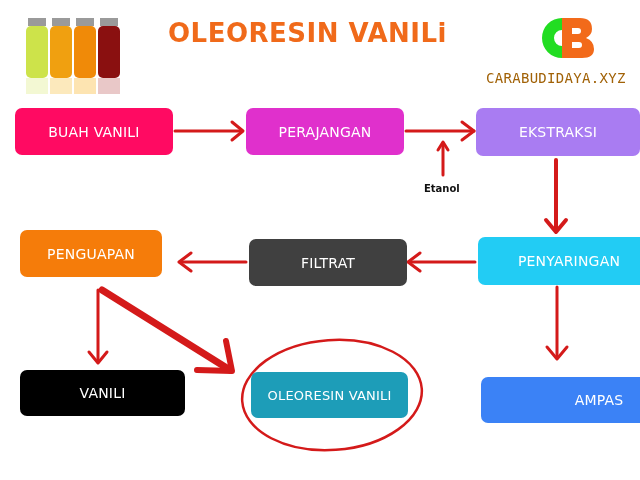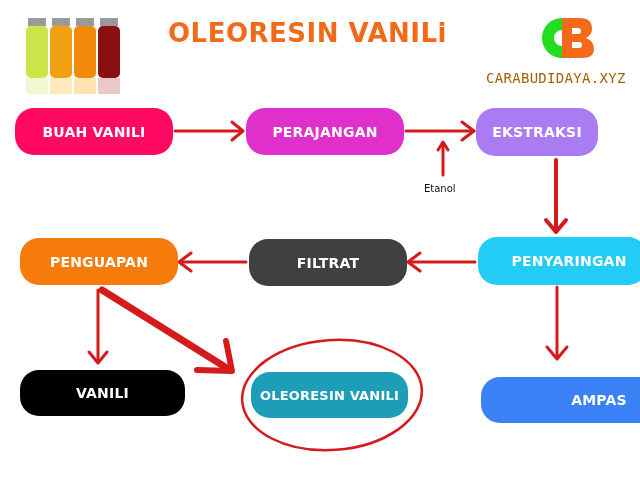--- a/index.html
+++ b/index.html
@@ -1,20 +1,20 @@
 <!DOCTYPE html>
 <html><head>
 <meta charset="utf-8">
 <style>
   html,body{margin:0;padding:0;background:#ffffff;}
   body{width:640px;height:480px;position:relative;overflow:hidden;font-family:"DejaVu Sans",sans-serif;}
-  .box{position:absolute;border-radius:19px;display:flex;align-items:center;justify-content:center;color:#ffffff;font-weight:bold;font-size:14px;letter-spacing:0.2px;text-align:center;}
+  .box{position:absolute;border-radius:7px;display:flex;align-items:center;justify-content:center;color:#ffffff;font-weight:normal;font-size:14px;letter-spacing:0.2px;text-align:center;}
   .title{position:absolute;left:168px;top:18px;font-size:26px;font-weight:bold;color:#f06a1a;letter-spacing:0.5px;}
   .brand-text{position:absolute;left:486px;top:70px;font-family:"DejaVu Sans Mono",monospace;font-size:14px;color:#a16207;letter-spacing:0.3px;}
-  .etanol{position:absolute;left:424px;top:183px;font-size:10px;font-weight:normal;color:#111;}
+  .etanol{position:absolute;left:424px;top:183px;font-size:10px;font-weight:bold;color:#111;}
   svg.arrows{position:absolute;left:0;top:0;}
   .bottles{position:absolute;left:24px;top:14px;width:98px;height:82px;}
 </style>
 </head>
 <body>
 
 <svg class="bottles" viewBox="0 0 98 82">
   <g>
     <rect x="4" y="4" width="18" height="8" fill="#9a9a9a"></rect>
     <rect x="2" y="12" width="22" height="52" rx="5" fill="#cde34a"></rect>
@@ -74,24 +74,24 @@
 </svg>
 
 <div class="etanol">Etanol</div>
 
 <div class="box" style="left:15px;top:108px;width:158px;height:47px;background:#ff0a62;">
   <span>BUAH VANILI</span>
 </div>
 <div class="box" style="left:246px;top:108px;width:158px;height:47px;background:#e030cc;">
   <span>PERAJANGAN</span>
 </div>
-<div class="box" style="left:476px;top:108px;width:122px;height:48px;background:#a97cf2;">
+<div class="box" style="left:476px;top:108px;width:164px;height:48px;background:#a97cf2;">
   <span>EKSTRAKSI</span>
 </div>
-<div class="box" style="left:20px;top:238px;width:158px;height:47px;background:#f57c0a;">
+<div class="box" style="left:20px;top:230px;width:142px;height:47px;background:#f57c0a;">
   <span>PENGUAPAN</span>
 </div>
 <div class="box" style="left:249px;top:239px;width:158px;height:47px;background:#404040;">
   <span>FILTRAT</span>
 </div>
 <div class="box" style="left:478px;top:237px;width:156px;height:48px;background:#22ccf4;padding-left:13px;">
   <span>PENYARINGAN</span>
 </div>
 <div class="box" style="left:20px;top:370px;width:165px;height:46px;background:#000000;">
   <span>VANILI</span>

